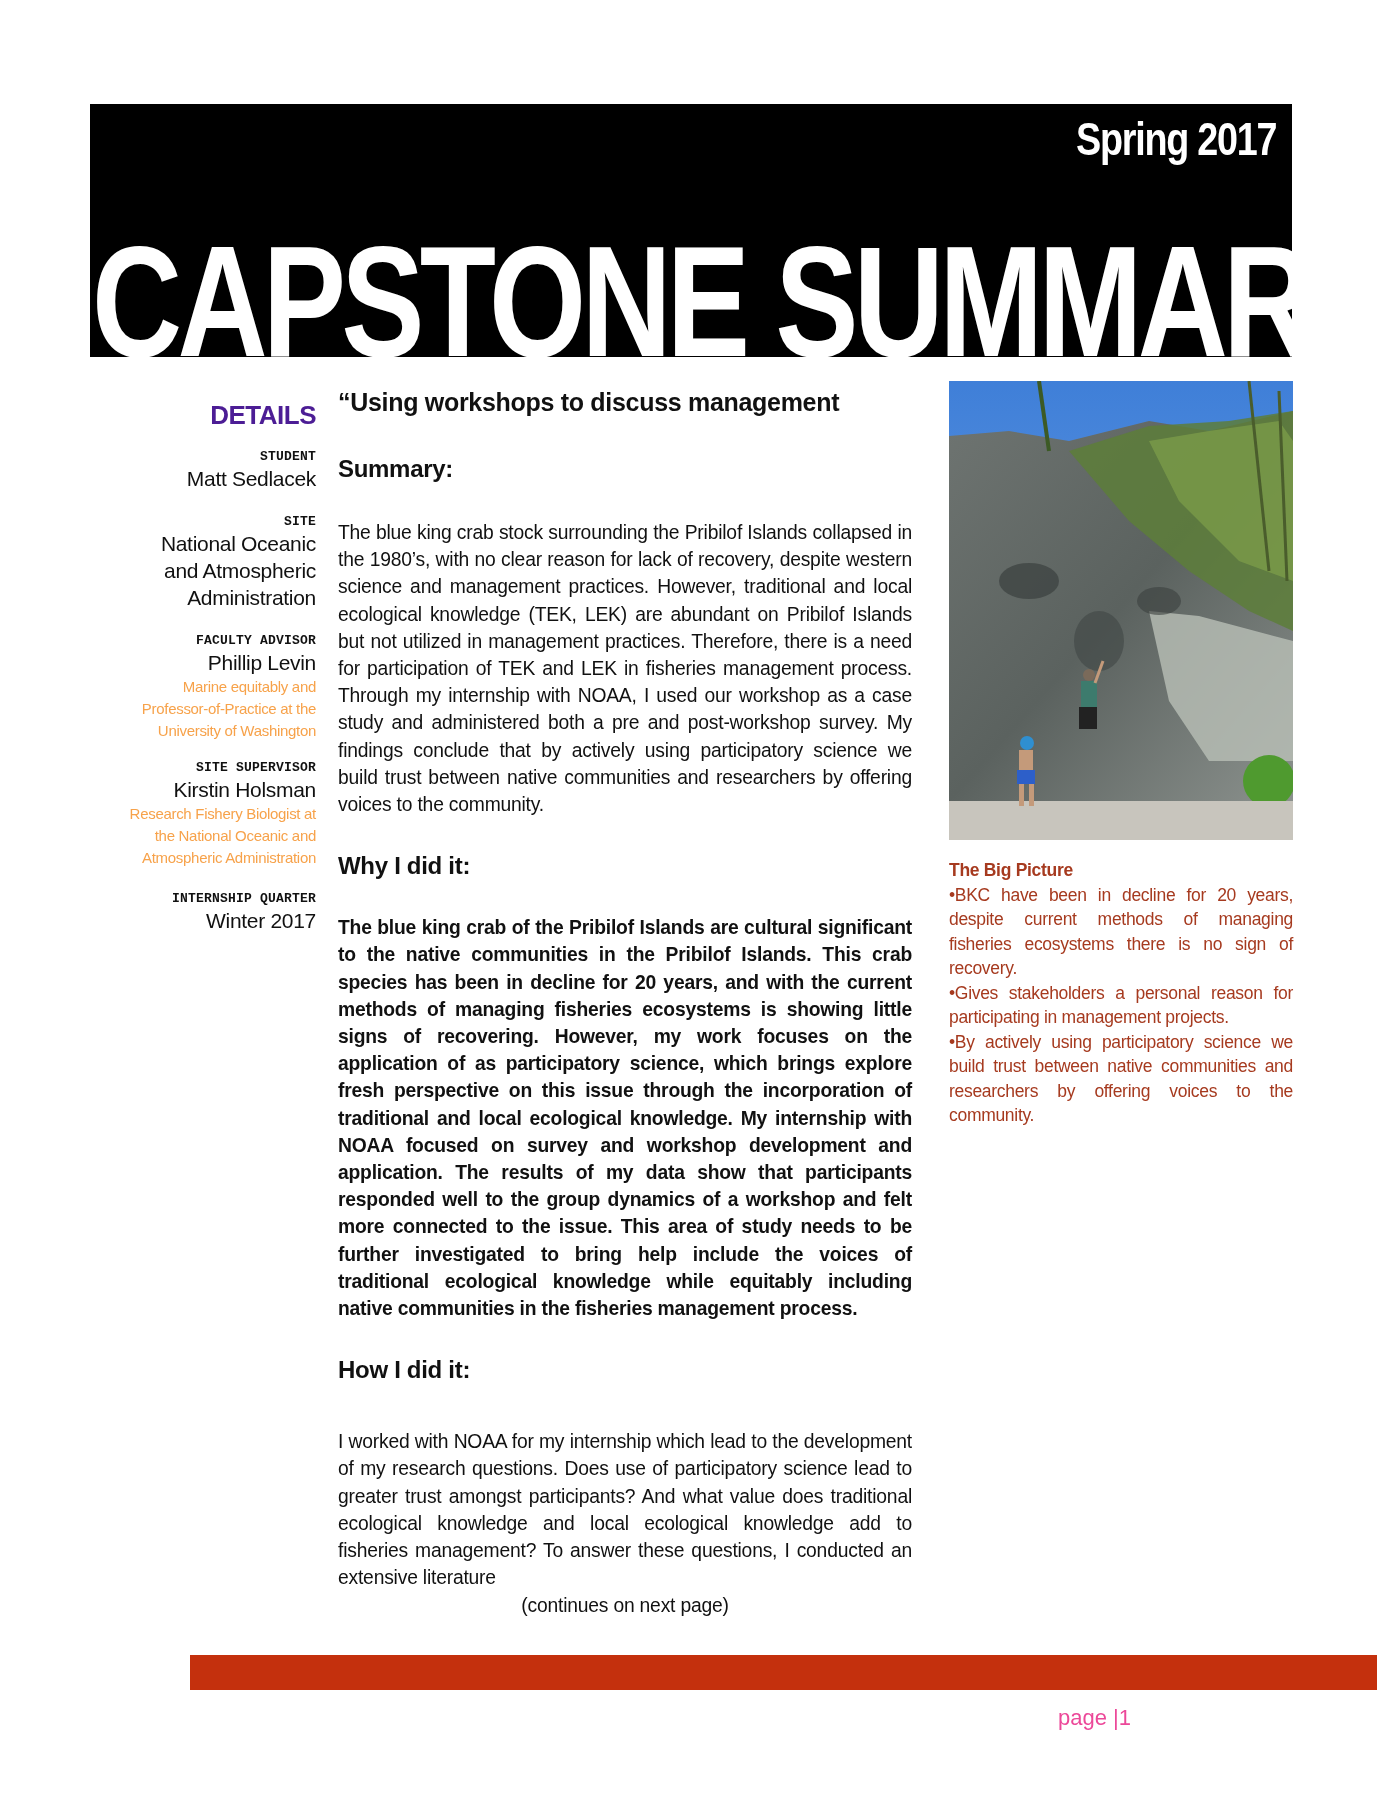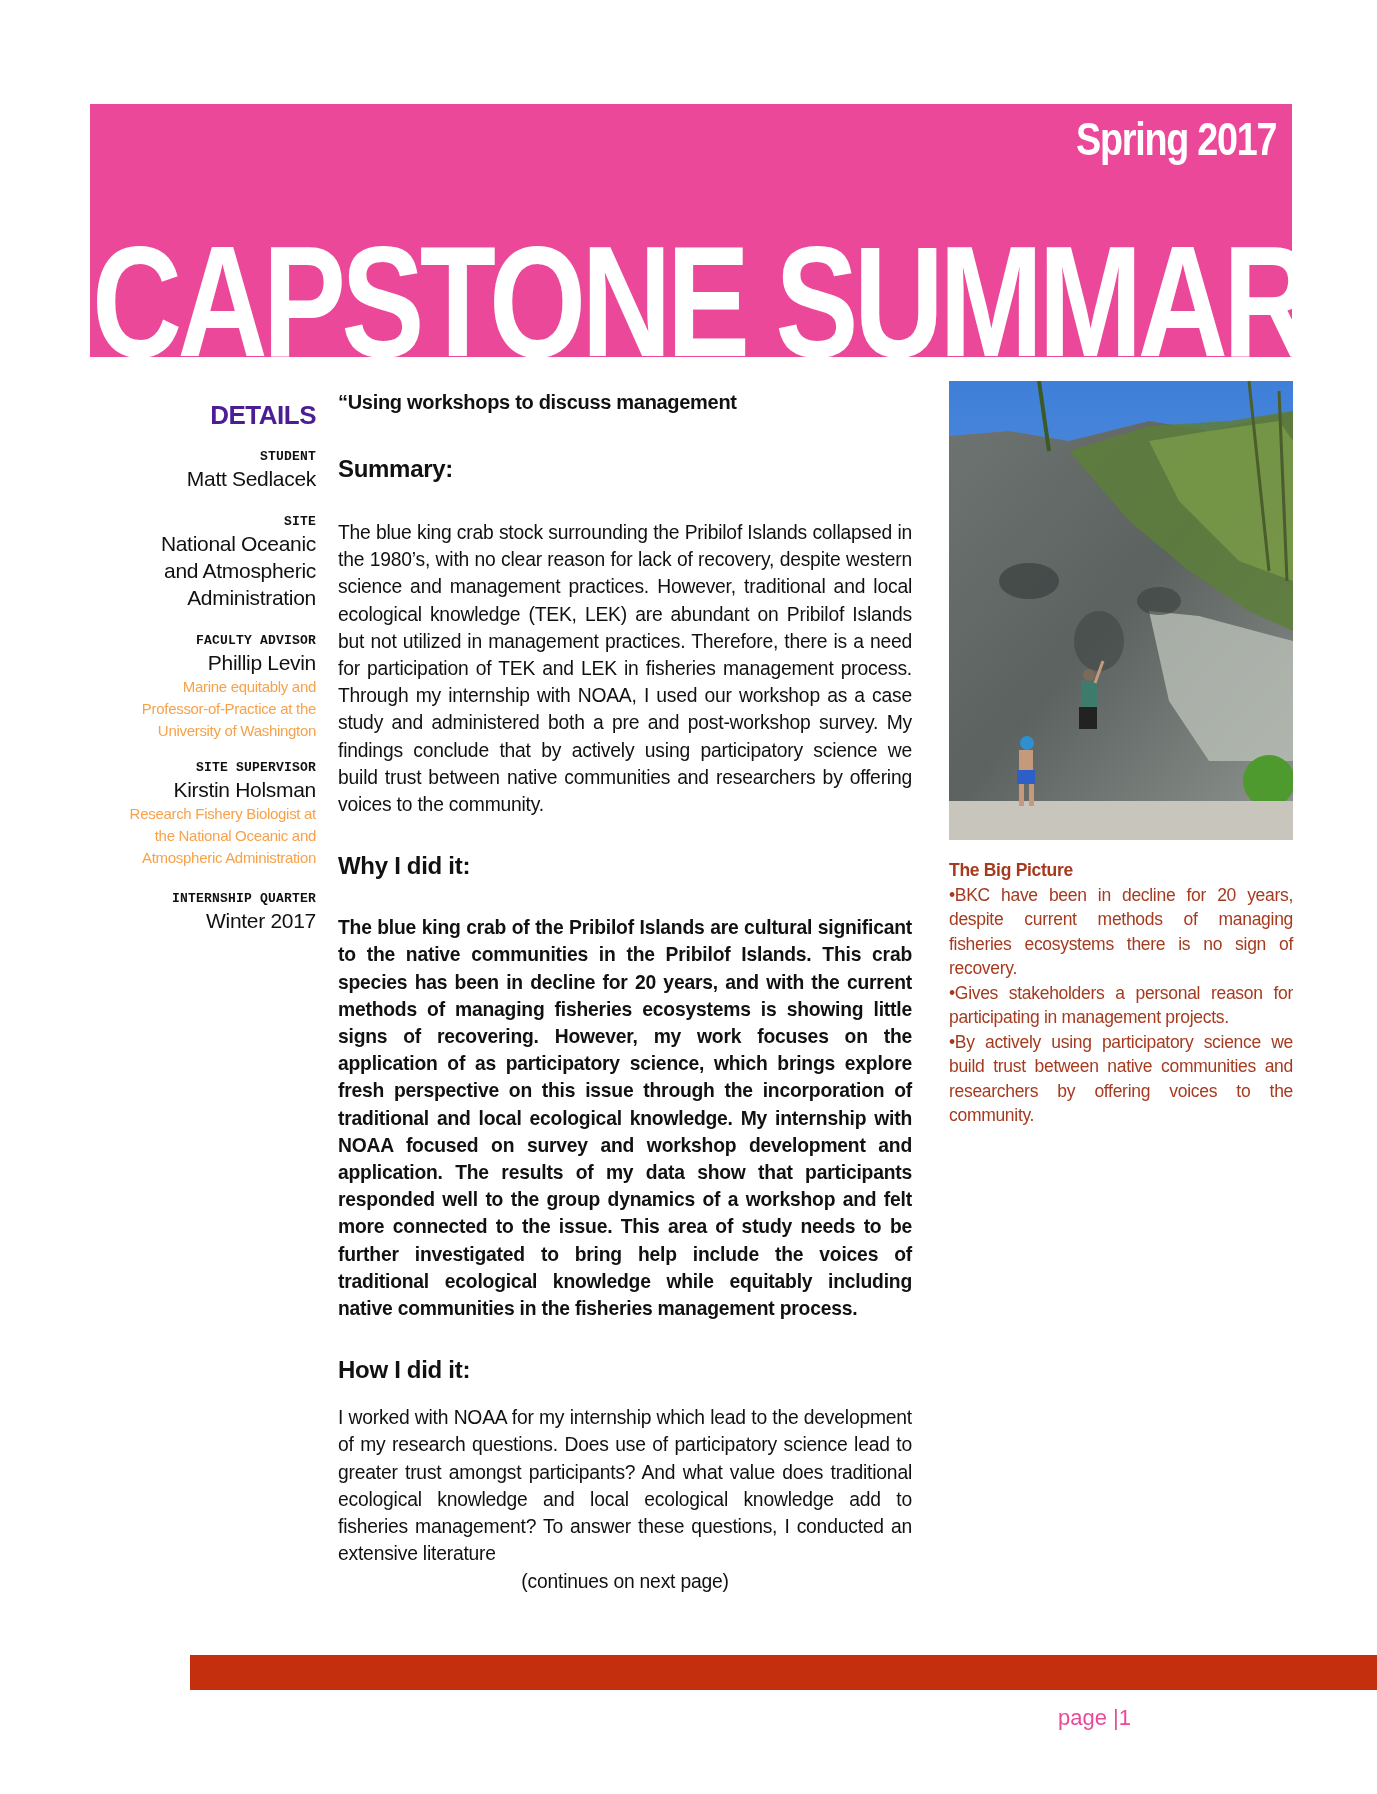--- a/index.html
+++ b/index.html
@@ -4,21 +4,21 @@
 <style>
   html, body { margin: 0; padding: 0; }
   body {
     width: 1377px; height: 1794px; position: relative; overflow: hidden;
     background: #ffffff;
     font-family: "Liberation Sans", "DejaVu Sans", sans-serif;
     color: #1a1a1a;
   }
   .header-band {
     position: absolute; left: 90px; top: 104px; width: 1202px; height: 253px;
-    background: #ec4899; overflow: hidden;
+    background: #000000; overflow: hidden;
   }
   .season {
     position: absolute; right: 16px; top: 8px;
     color: #ffffff; font-family: "Liberation Sans", sans-serif; font-weight: bold;
     font-size: 46px; letter-spacing: -1.5px; transform: scaleX(0.82); transform-origin: right top;
   }
   .main-title {
     position: absolute; left: 2px; top: 118px;
     color: #ffffff; font-family: "Liberation Sans", sans-serif; font-weight: bold;
     font-size: 158px; line-height: 158px; letter-spacing: -6px; white-space: nowrap;
@@ -41,36 +41,36 @@
     font-size: 21px; line-height: 27px; color: #111; letter-spacing: -0.3px;
   }
   .detail-desc {
     font-size: 15px; line-height: 22px; color: #f7a24a; letter-spacing: -0.3px;
   }
   
   .main-col {
     position: absolute; left: 338px; top: 386px; width: 574px;
   }
   .quote-title {
-    font-weight: bold; font-size: 20px; line-height: 33px; color: #111; margin: 0;
+    font-weight: bold; font-size: 25px; line-height: 33px; color: #111; margin: 0;
     letter-spacing: -0.3px;
   }
   .section-heading {
     font-weight: bold; font-size: 24px; color: #111; margin: 0; letter-spacing: -0.3px;
   }
   .para {
     font-size: 19.3px; line-height: 27.2px; text-align: justify; color: #111;
     margin: 0; letter-spacing: -0.2px;
   }
   .h-summary { margin-top: 36px; }
   .p-summary { margin-top: 36px; }
   .h-why { margin-top: 34px; }
   .p-why { margin-top: 34px; font-weight: bold; }
   .h-how { margin-top: 34px; }
-  .p-how { margin-top: 20px; }
+  .p-how { margin-top: 44px; }
   
   .photo {
     position: absolute; left: 949px; top: 381px; width: 344px; height: 459px;
     overflow: hidden; background: #8a8f8c;
   }
   .big-picture {
     position: absolute; left: 949px; top: 858px; width: 344px;
     color: #a63a1f; font-size: 17.5px; line-height: 24.5px; text-align: justify;
     letter-spacing: -0.3px;
   }

